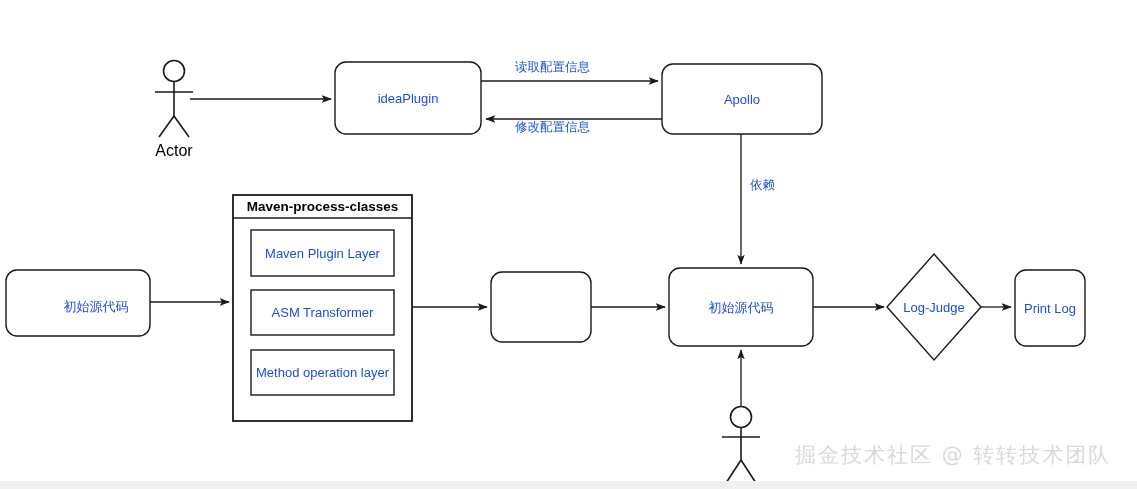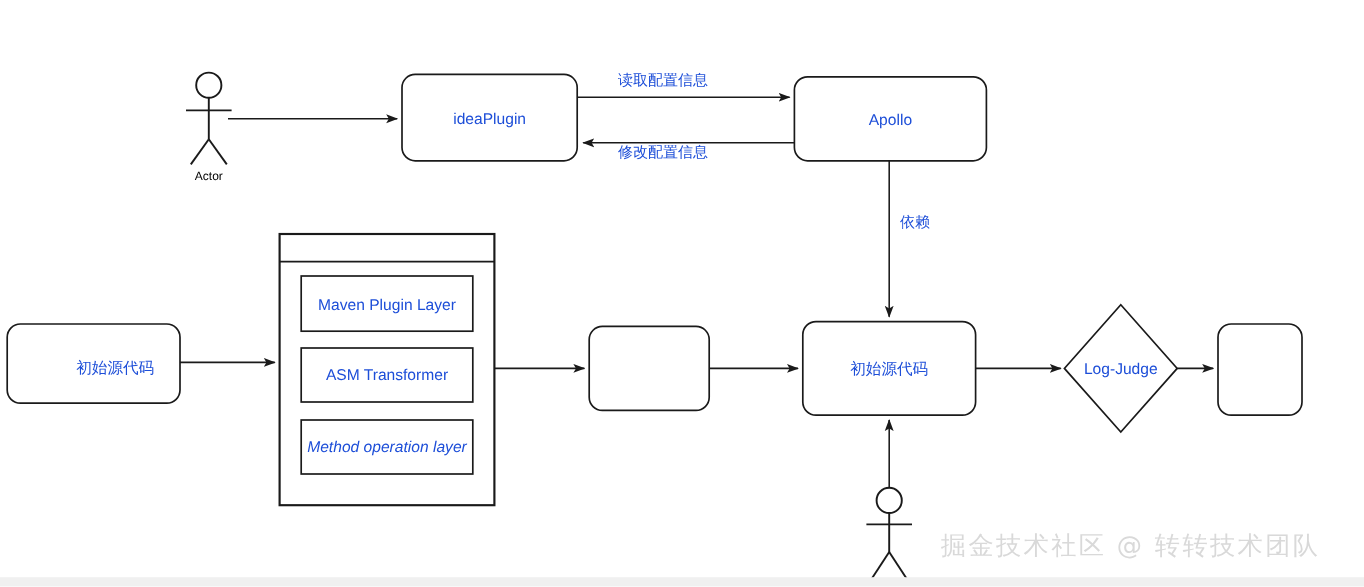--- a/index.html
+++ b/index.html
@@ -48,44 +48,44 @@
     font-size: 13.5px;
     font-weight: bold;
     color: #000000;
     display: flex;
     align-items: center;
     justify-content: center;
     letter-spacing: 0px;
   }
   .actor-caption {
     position: absolute;
-    font-size: 10px;
+    font-size: 16px;
     color: #000000;
     text-align: center;
     width: 100px;
   }
   .watermark {
     position: absolute;
     font-size: 21px;
     color: #d9d9d9;
     letter-spacing: 2px;
     white-space: nowrap;
     font-family: "DejaVu Sans", "Liberation Sans", sans-serif;
+    margin-left: 11px;
   }
   .bottom-strip {
     position: absolute;
     left: 0;
     bottom: 0;
     width: 1137px;
     height: 8px;
     background: #f0f0f0;
   }
   .inner-overflow {
     overflow: visible;
-    font-style: italic;
   }
 </style>
 </head>
 <body>
 
 <div id="canvas">
 
   <svg id="diagram-svg" viewBox="0 0 1137 489" xmlns="http://www.w3.org/2000/svg">
     <defs>
       <marker id="arrowhead" markerWidth="10" markerHeight="8" refX="9.2" refY="4" orient="auto" markerUnits="userSpaceOnUse">
@@ -158,30 +158,32 @@
   <div class="node-label" style="left:662px; top:64px; width:160px; height:70px;">Apollo</div>
 
   <div class="edge-label" style="left:515px; top:60px;">读取配置信息</div>
 
   <div class="edge-label" style="left:515px; top:120px;">修改配置信息</div>
 
   <div class="edge-label" style="left:750px; top:178px;">依赖</div>
 
   <div class="node-label" style="left:24px; top:270px; width:144px; height:72px;">初始源代码</div>
 
+  <div class="group-title" style="left:233px; top:195px; width:179px; height:23px;">Maven-process-classes</div>
 
   <div class="node-label" style="left:251px; top:230px; width:143px; height:46px;">Maven Plugin Layer</div>
 
   <div class="node-label" style="left:251px; top:290px; width:143px; height:45px;">ASM Transformer</div>
 
   <div class="node-label inner-overflow" style="left:246px; top:350px; width:153px; height:45px;">Method operation layer</div>
 
 
   <div class="node-label" style="left:669px; top:268px; width:144px; height:78px;">初始源代码</div>
 
   <div class="node-label" style="left:887px; top:290px; width:94px; height:34px;">Log-Judge</div>
 
+  <div class="node-label" style="left:1015px; top:270px; width:70px; height:76px;">Print Log</div>
 
   <div class="watermark" style="left:784px; top:441px;">掘金技术社区 @ 转转技术团队</div>
 
   <div class="bottom-strip"></div>
 
 </div>
 
 </body></html>

